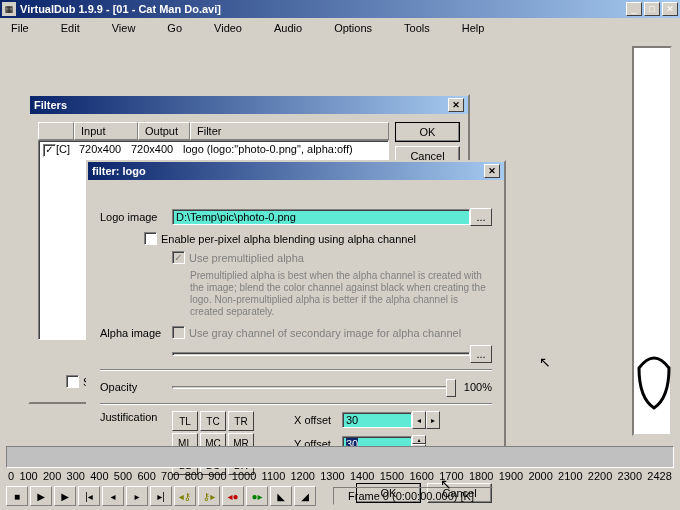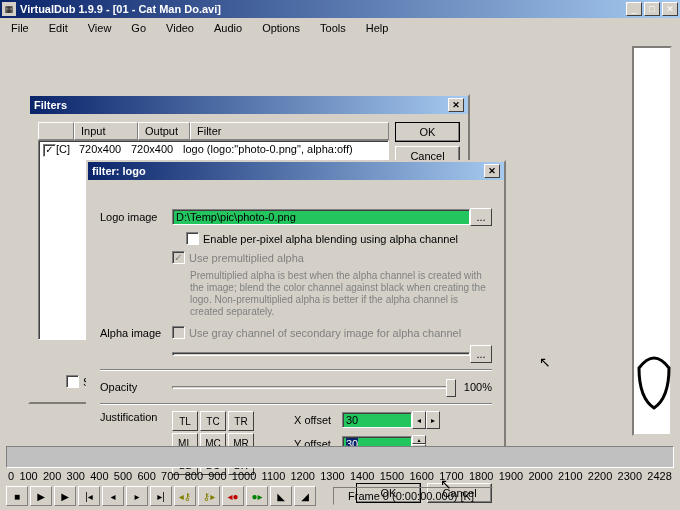--- a/index.html
+++ b/index.html
@@ -2,32 +2,32 @@
 <html><head>
 <meta charset="utf-8">
 <style>
 *{margin:0;padding:0;box-sizing:border-box;font-family:Tahoma,sans-serif;font-size:11px}
 body{background:#d4d0c8;width:680px;height:510px;overflow:hidden;position:relative}
 .titlebar{background:linear-gradient(to right,#0a246a,#a6caf0);color:#fff;height:18px;display:flex;align-items:center;padding:0 2px}
 .titlebar .icon{width:14px;height:14px;background:#d4d0c8;margin-right:4px;display:inline-flex;align-items:center;justify-content:center;font-size:9px;color:#000}
 .titlebar .title{flex:1;font-weight:bold}
 .winbtns{display:flex;gap:2px}
 .winbtn{width:16px;height:14px;background:#d4d0c8;border:1px solid;border-color:#fff #404040 #404040 #fff;display:flex;align-items:center;justify-content:center;font-size:9px;font-family:Marlett,sans-serif}
-.menubar{background:#d4d0c8;display:flex;padding:2px 4px;gap:6px}
+.menubar{background:#d4d0c8;display:flex;padding:2px 4px;gap:18px}
 .menuitem{padding:2px 7px;color:#000}
 .content{position:relative;height:calc(100% - 18px - 20px)}
 .canvas{position:absolute;right:8px;top:8px;width:40px;height:390px;background:#fff;border:2px inset #d4d0c8}
 .window{position:absolute;background:#d4d0c8;border:2px outset #d4d0c8}
 .win-filters{left:28px;top:56px;width:442px;height:310px}
 .win-logo{left:86px;top:122px;width:420px;height:290px}
 .win-title{background:linear-gradient(to right,#0a246a,#a6caf0);color:#fff;height:18px;display:flex;align-items:center;padding:0 4px;font-weight:bold}
 .win-title .close{margin-left:auto;width:16px;height:14px;background:#d4d0c8;border:1px solid;border-color:#fff #404040 #404040 #fff;display:flex;align-items:center;justify-content:center;color:#000;font-size:9px}
 .btn{background:#d4d0c8;border:1px solid;border-color:#fff #404040 #404040 #fff;padding:3px 10px;min-width:65px;text-align:center;box-shadow:inset -1px -1px 0 #808080}
 .btn-default{border:1px solid #000}
-.input{background:#22c55e;border:1px solid;border-color:#808080 #fff #fff #808080;padding:1px 3px;box-shadow:inset 1px 1px 0 #404040}
+.input{background:#5eead4;border:1px solid;border-color:#808080 #fff #fff #808080;padding:1px 3px;box-shadow:inset 1px 1px 0 #404040}
 .input-sel{background:#0a246a;color:#fff}
 .checkbox{width:13px;height:13px;background:#fff;border:1px solid;border-color:#808080 #fff #fff #808080;display:inline-flex;align-items:center;justify-content:center;box-shadow:inset 1px 1px 0 #404040}
 .checkbox.disabled{background:#d4d0c8}
 .check{font-size:10px;line-height:1}
 .disabled-text{color:#808080}
 .filters-body{padding:8px;display:flex;gap:6px}
 .filters-table{flex:1}
 .table-header{display:flex;background:#d4d0c8}
 .th{border:1px solid;border-color:#fff #808080 #808080 #fff;padding:2px 6px}
 .th1{width:36px}.th2{width:64px}.th3{width:52px}.th4{flex:1}
@@ -129,21 +129,21 @@
     <div class="win-title">
       <span>filter: logo</span>
       <div class="close">✕</div>
     </div>
     <div class="logo-body">
       <div class="row">
         <span class="label">Logo image</span>
         <div class="input row-input">D:\Temp\pic\photo-0.png</div>
         <div class="browse-btn">...</div>
       </div>
-      <div class="row" style="margin-left:86px">
+      <div class="row" style="margin-left:44px">
         <span class="checkbox"></span>
         <span style="margin-left:4px">Enable per-pixel alpha blending using alpha channel</span>
       </div>
       <div class="row" style="margin-left:72px">
         <span class="checkbox disabled">
             <span class="check disabled-text">✓</span>
           </span>
         <span class="disabled-text" style="margin-left:4px">Use premultiplied alpha</span>
       </div>
       <div class="help-text" style="margin-left:90px;margin-bottom:8px">Premultiplied alpha is best when the alpha channel is created with the image; blend the color channel against black when creating the logo. Non-premultiplied alpha is better if the alpha channel is created separately.</div>

